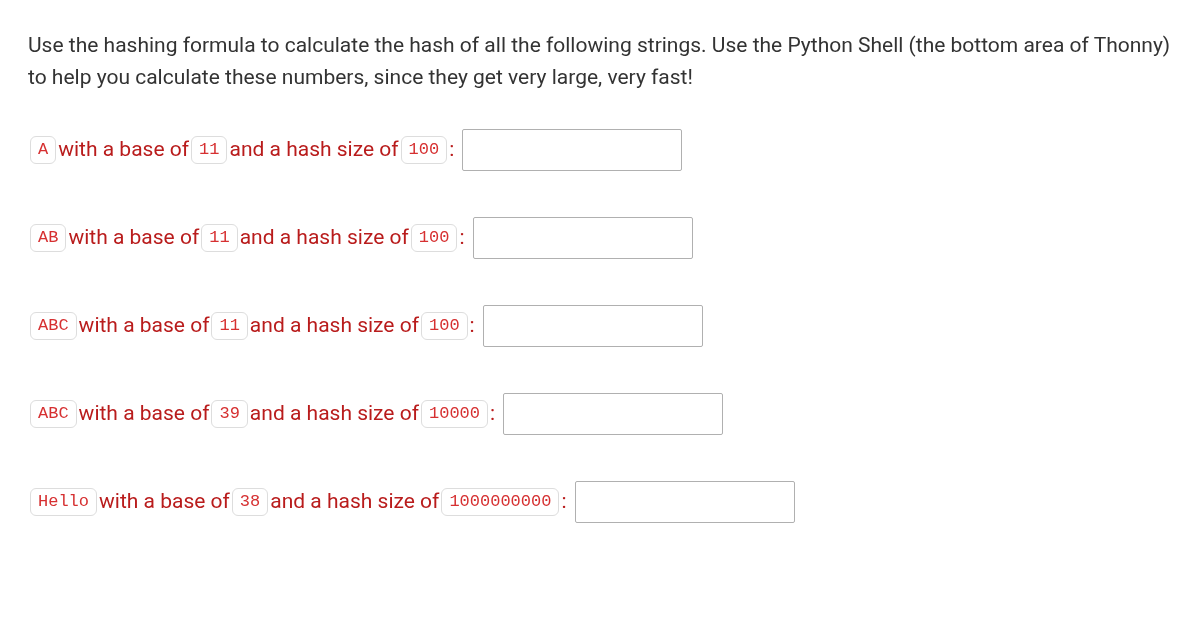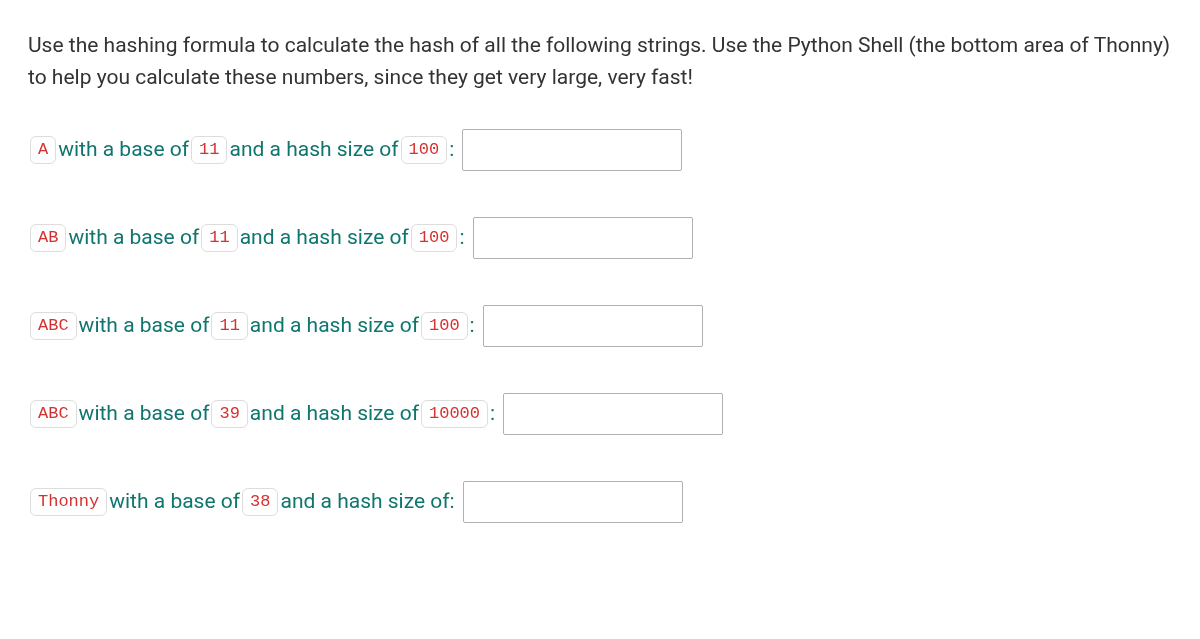--- a/index.html
+++ b/index.html
@@ -33,21 +33,21 @@
       background: #ffffff;
       color: #d63031;
       border: 1px solid #dddddd;
       border-radius: 6px;
       padding: 3px 7px 2px 7px;
       margin: 0 2px;
       line-height: 1.2;
       vertical-align: baseline;
     }
     .label-text {
-      color: #0f766e;
+      color: #b91c1c;
       font-weight: 400;
       white-space: nowrap;
       text-align: center;
     }
     .answer-input {
       height: 42px;
       width: 220px;
       border: 1px solid #b0b0b0;
       border-radius: 2px;
       margin-left: 8px;
@@ -95,19 +95,20 @@
   <span class="code-chip">ABC</span>
   <span class="label-text"> with a base of </span>
   <span class="code-chip">39</span>
   <span class="label-text"> and a hash size of </span>
   <span class="code-chip">10000</span>
   <span class="label-text">:</span>
   <input type="text" class="answer-input" style="">
 </div>
 
 <div class="question-row">
-  <span class="code-chip">Thonny</span>
+  <span class="code-chip">Hello</span>
   <span class="label-text"> with a base of </span>
   <span class="code-chip">38</span>
   <span class="label-text"> and a hash size of </span>
+  <span class="code-chip">1000000000</span>
   <span class="label-text">:</span>
   <input type="text" class="answer-input" style="">
 </div>
 
 </body></html>

